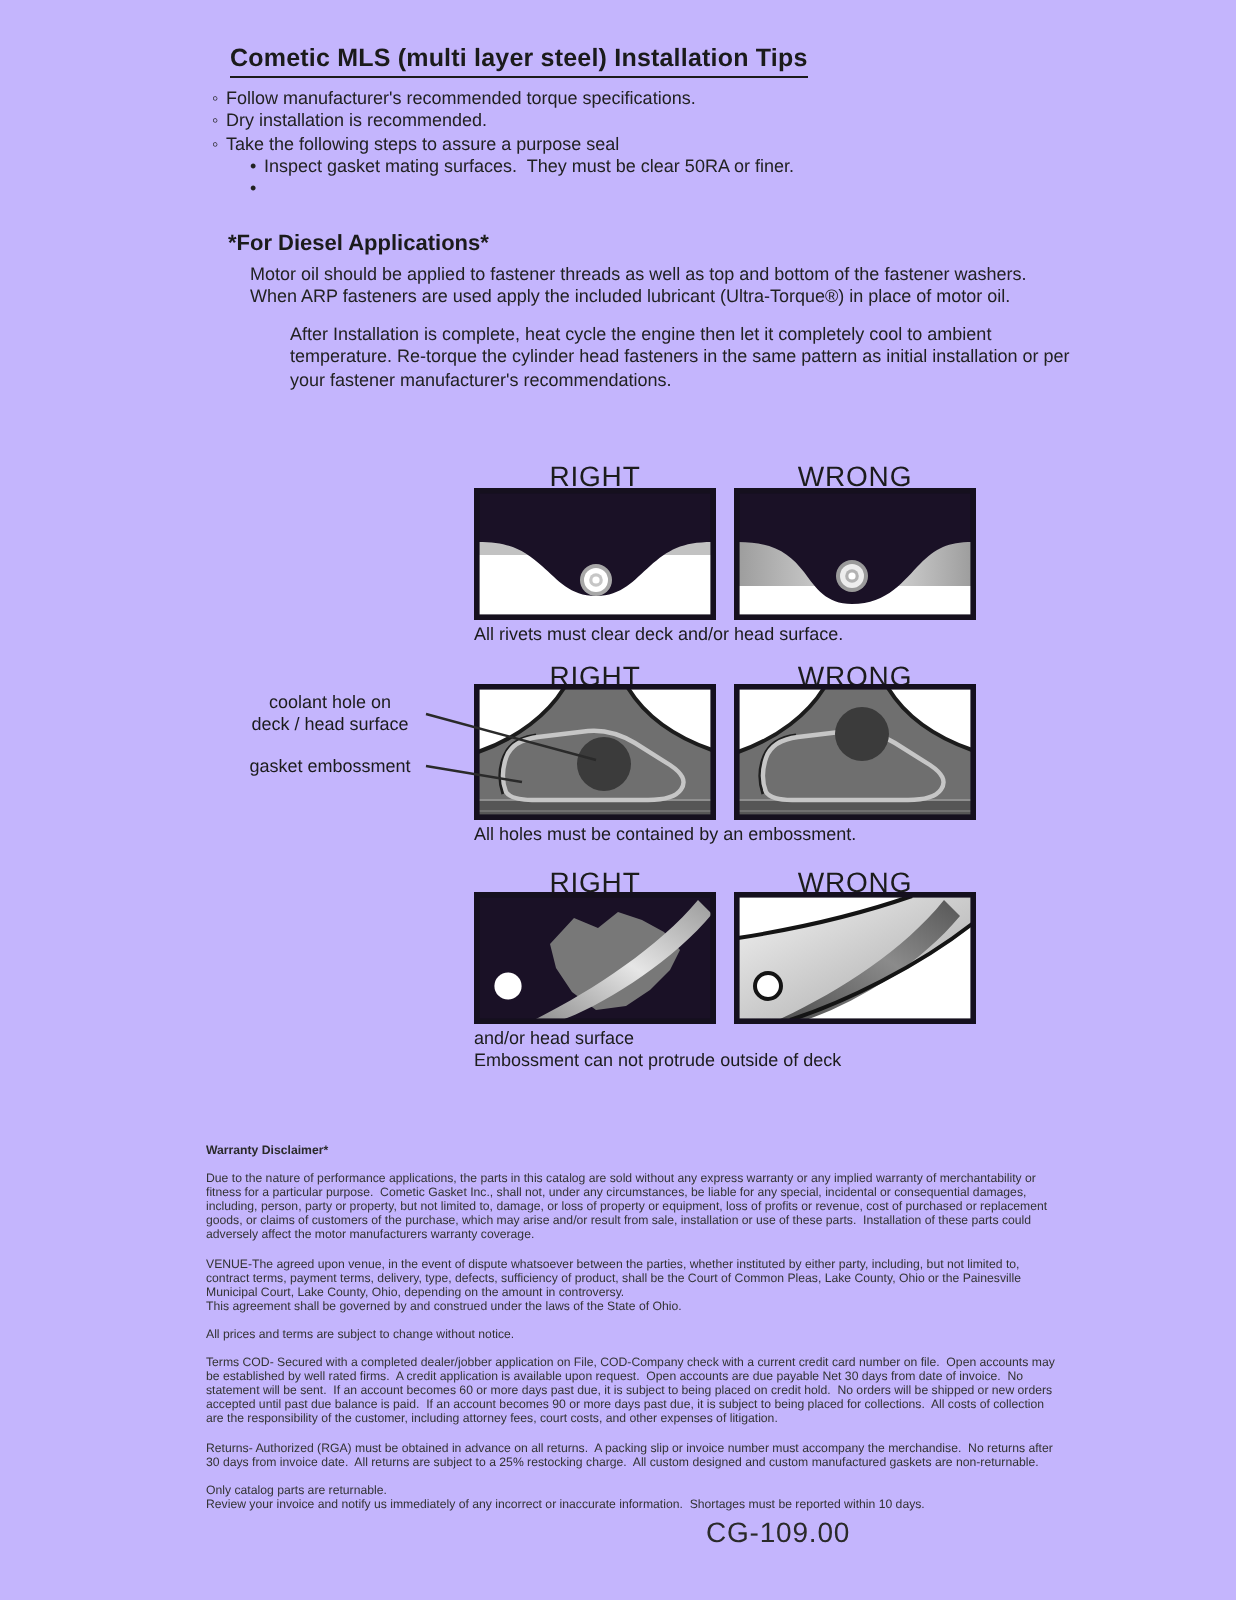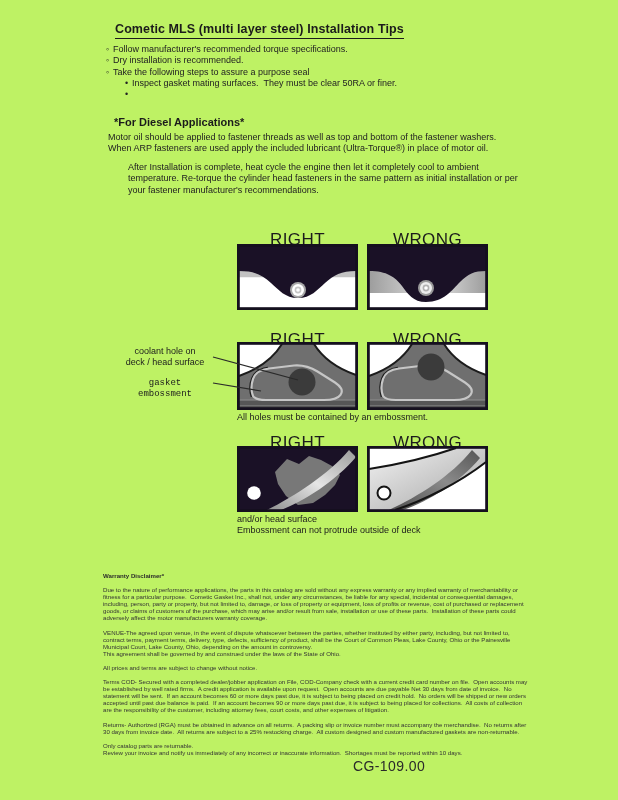--- a/index.html
+++ b/index.html
@@ -1,50 +1,50 @@
 <!DOCTYPE html>
 <html><head>
 <meta charset="utf-8">
 <style>
   html,body{margin:0;padding:0;background:#e8e8e8;}
   .page{
-    position:relative;width:618px;height:800px;background:#bef264;
+    position:relative;width:618px;height:800px;background:#c4b5fd;
     font-family:"Liberation Sans",sans-serif;color:#222;overflow:hidden;
     margin:0 auto;
   }
   .pre{white-space:pre-wrap;}
   .title{
     position:absolute;left:115px;top:22px;font-size:12.5px;font-weight:bold;
     color:#1b1b1b;border-bottom:1.7px solid #1b1b1b;padding-bottom:1.5px;
     letter-spacing:0.1px;
   }
   .bullets{position:absolute;left:106px;top:44px;width:470px;font-size:9px;line-height:11.25px;}
   .b{display:flex;}
   .b .dot{width:7px;flex:0 0 7px;}
   .b.sub{margin-left:19px;}
   .diesel-h{position:absolute;left:114px;top:116px;font-size:11px;font-weight:bold;color:#1b1b1b;}
-  .para{position:absolute;left:108px;width:394px;font-size:9px;line-height:11.3px;}
+  .para{position:absolute;left:125px;width:394px;font-size:9px;line-height:11.3px;}
   .para.pa1{top:132px;}
   .para.pa2{top:162px;margin-left:20px;}
   .para.pa3{top:203px;width:420px;}
 
-  .dlabel{position:absolute;width:121px;text-align:center;font-size:17px;letter-spacing:0.4px;color:#1c1c1c;}
+  .dlabel{position:absolute;width:121px;text-align:center;font-size:14px;letter-spacing:0.4px;color:#1c1c1c;}
   .dbox{position:absolute;width:121px;}
   .dbox svg{display:block;}
   .caption{position:absolute;left:237px;font-size:9px;line-height:11.3px;color:#1c1c1c;}
 
   .r1{top:230px;} .r1b{top:244px;}
   .r2{top:330px;} .r2b{top:342px;}
   .r3{top:433px;} .r3b{top:446px;}
   .colL{left:237px;} .colR{left:367px;}
   .cap1{top:312px;} .cap2{top:412px;} .cap3{top:514px;}
 
   .sideLabel{position:absolute;width:90px;text-align:center;font-size:9px;line-height:10.6px;color:#1c1c1c;}
   .lab-coolant{left:120px;top:346px;}
-  .lab-emboss{left:120px;top:378px;font-family:Liberation Mono, monospace;}
+  .lab-emboss{left:120px;top:378px;}
   .leaders{position:absolute;left:0;top:0;pointer-events:none;}
 
   .fine{position:absolute;left:103px;top:572px;width:426px;font-size:6.1px;line-height:7.1px;color:#333;}
   .fine .fh{font-weight:bold;margin:0 0 7px 0;color:#2a2a2a;}
   .fine p{margin:0 0 7px 0;}
   .fine p.mb0{margin-bottom:0;}
   .pagecode{position:absolute;left:353px;top:758px;font-size:14px;letter-spacing:0.4px;color:#2a2a2a;}
 </style>
 </head>
 <body>
@@ -114,20 +114,21 @@
       <g>
         <circle cx="59" cy="44" r="8" fill="#9a9a9a"></circle>
         <circle cx="59" cy="44" r="6" fill="#ededed"></circle>
         <circle cx="59" cy="44" r="3.4" fill="#b2b2b2"></circle>
         <circle cx="59" cy="44" r="1.8" fill="#ffffff"></circle>
       </g>
       <rect x="1.4" y="1.4" width="118.2" height="63.2" fill="none" stroke="#15101e" stroke-width="2.8"></rect>
     </svg>
   </div>
 
+  <div class="caption cap1 pre">All rivets must clear deck and/or head surface.</div>
 
   <div class="dlabel r2 colL">RIGHT</div>
   <div class="dlabel r2 colR">WRONG</div>
 
   <div class="sideLabel lab-coolant">
     <div>coolant hole on</div>
     <div>deck / head surface</div>
   </div>
   <div class="sideLabel lab-emboss">gasket embossment</div>
 

